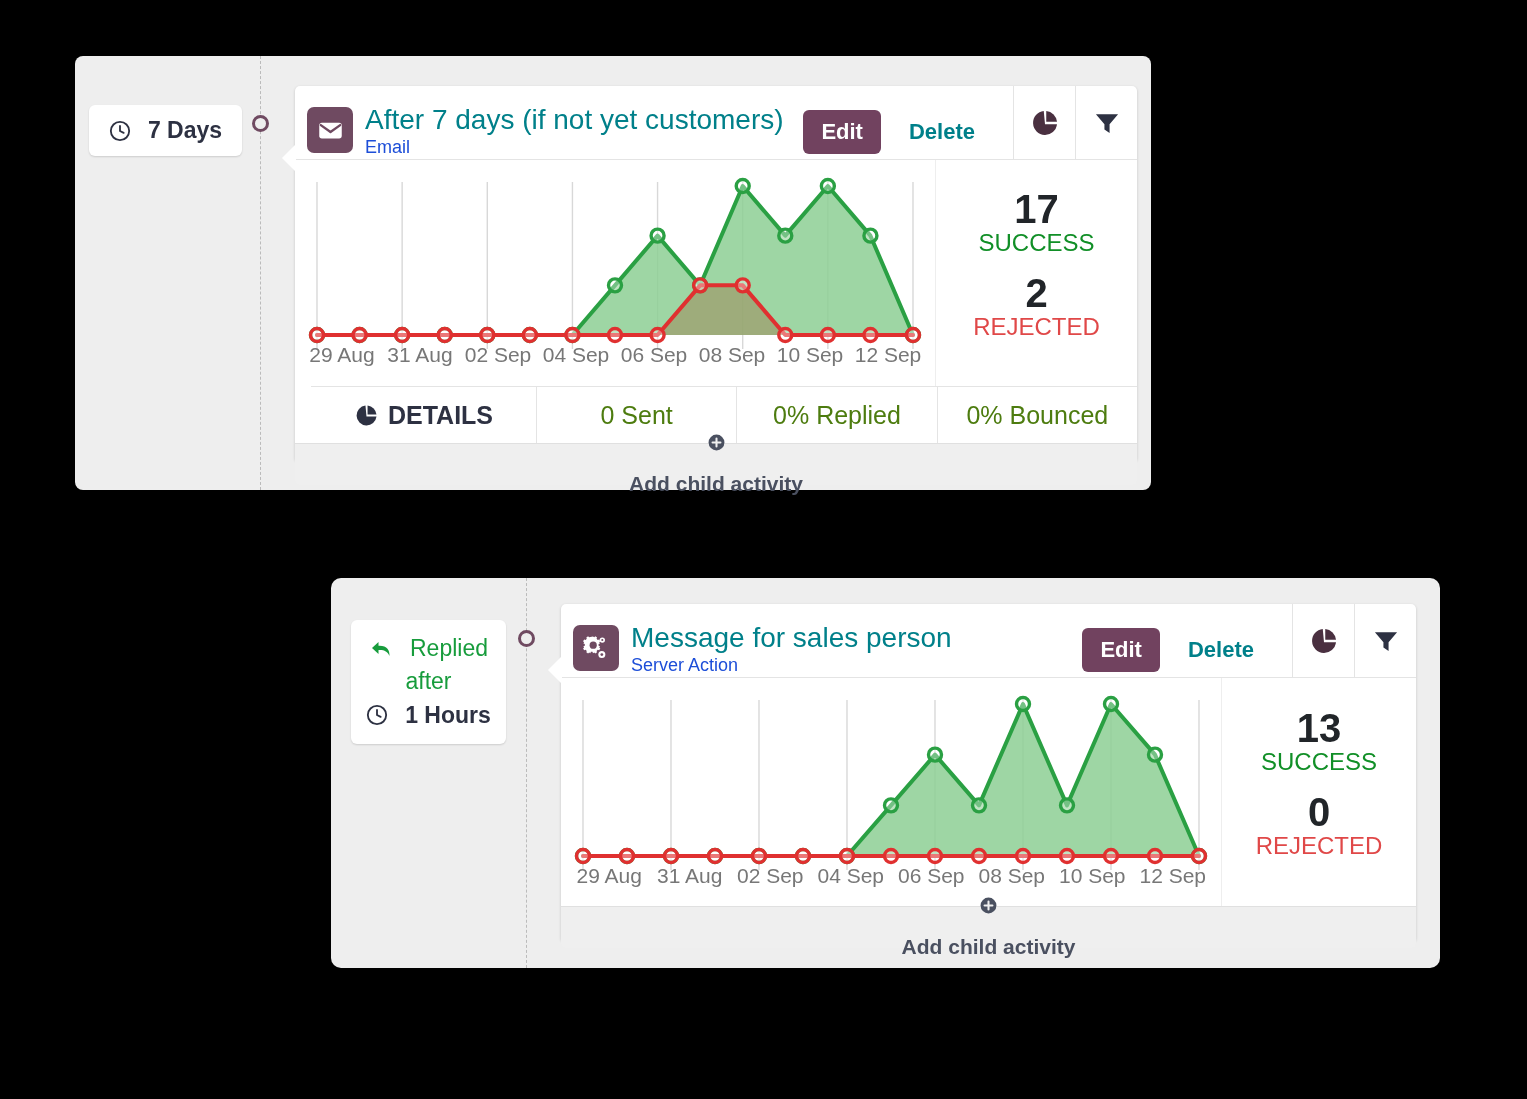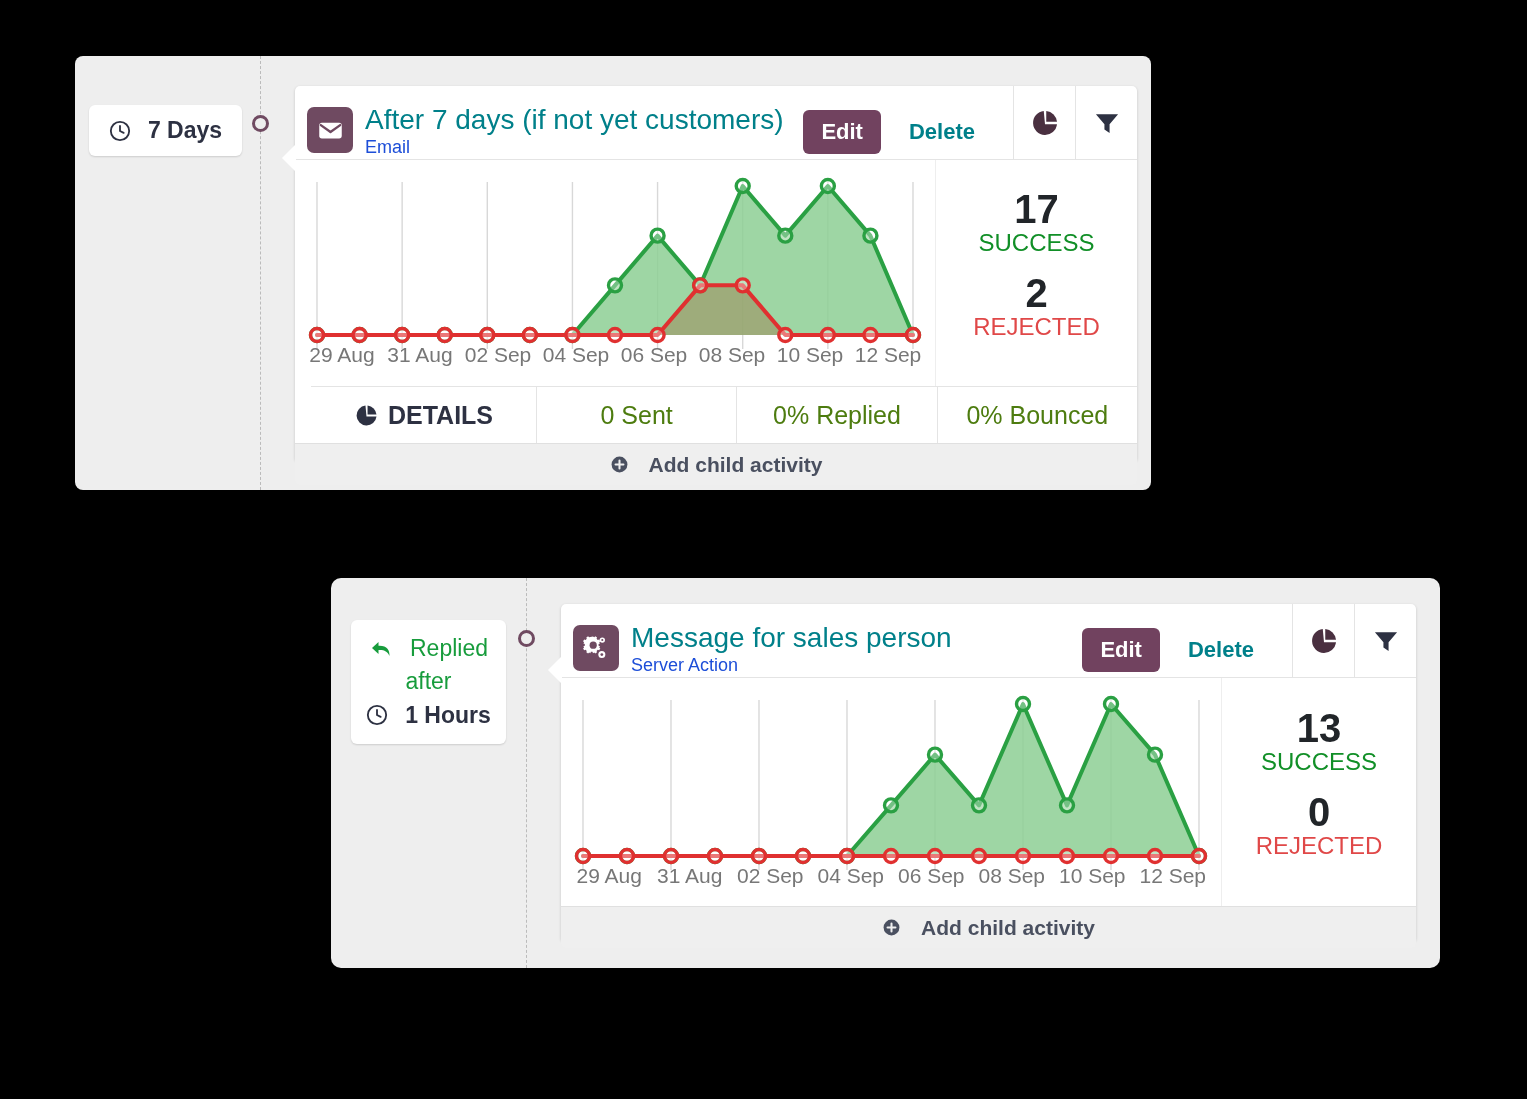--- a/index.html
+++ b/index.html
@@ -192,20 +192,21 @@
   
   .card-foot {
     background: #efefef;
     border-top: 1px solid #e0e0e0;
     border-radius: 0 0 5px 5px;
     height: 42px;
     display: flex; align-items: center; justify-content: center;
     gap: 20px;
     font-size: 21px; font-weight: bold; color: #4a5060;
     cursor: pointer;
+    flex-direction: column;
   }
 </style>
 </head>
 <body>
 
 <div class="stage">
 
   <div class="wf-block" id="block-1">
     <div class="dashed-rail"></div>
     <div class="node-dot"></div>

